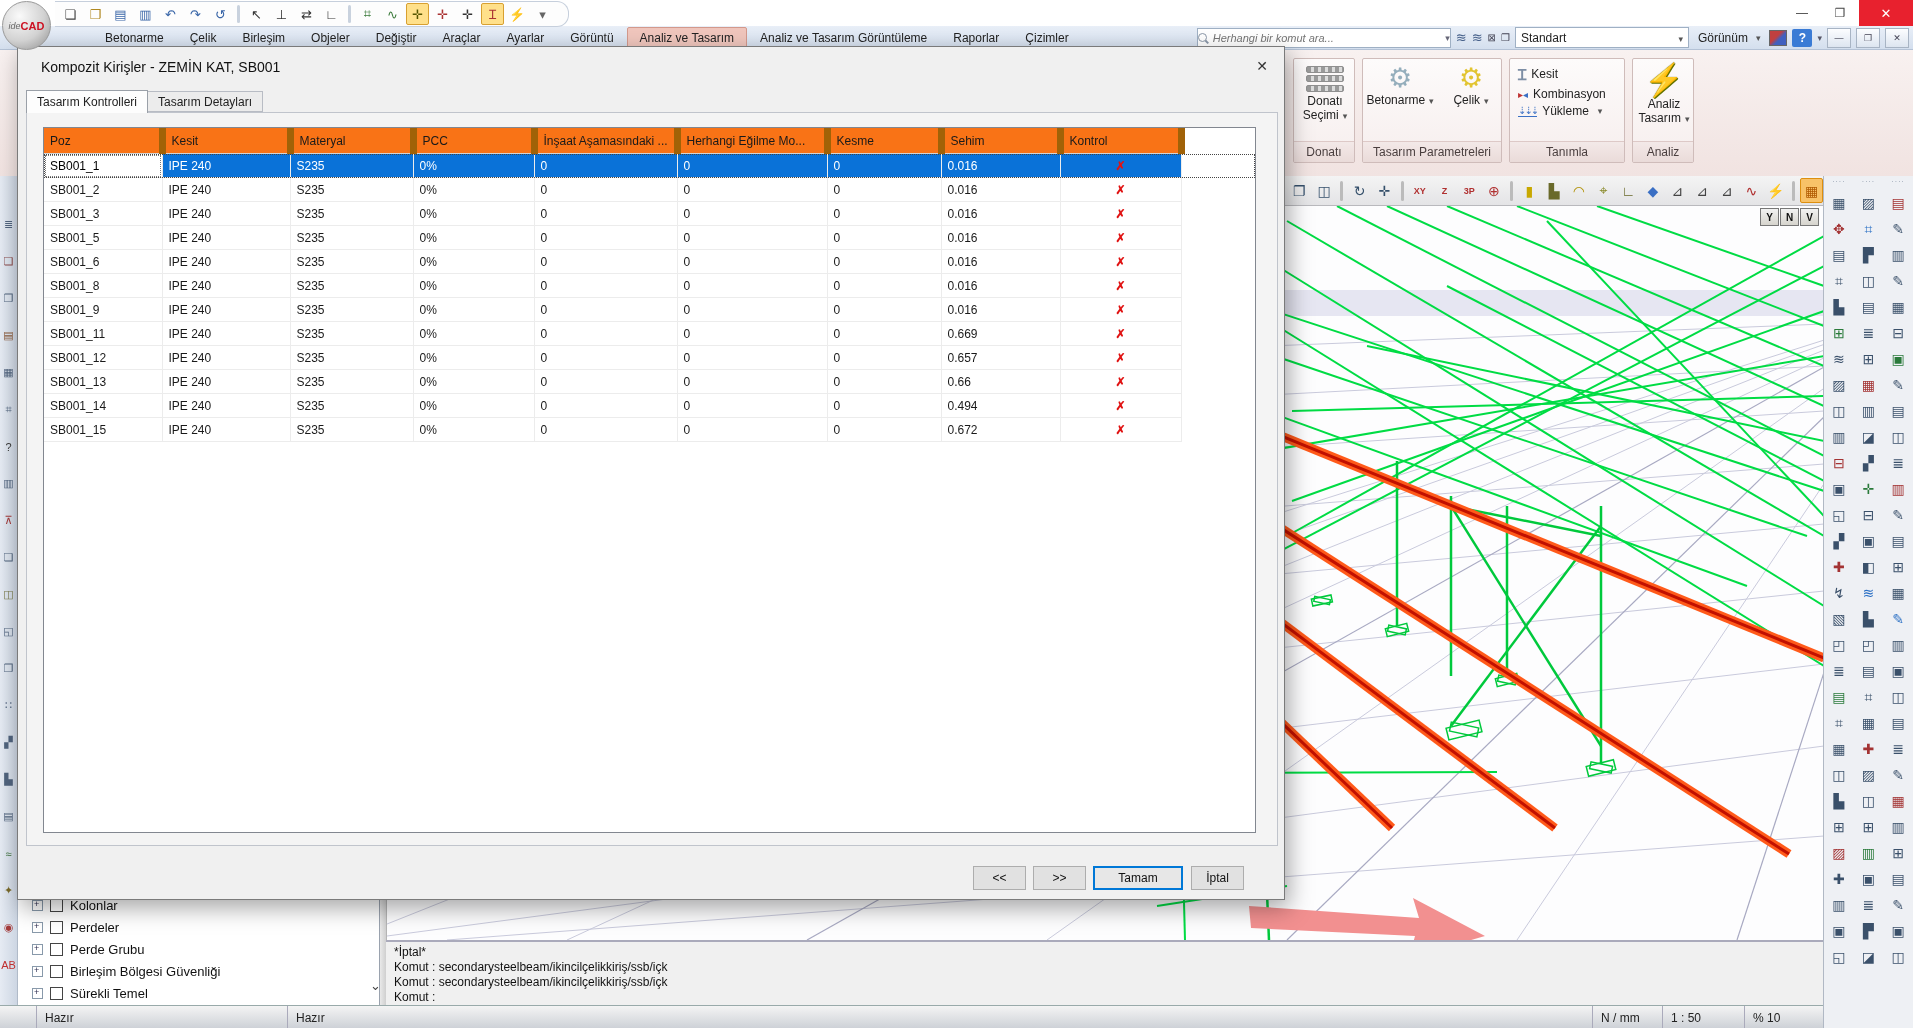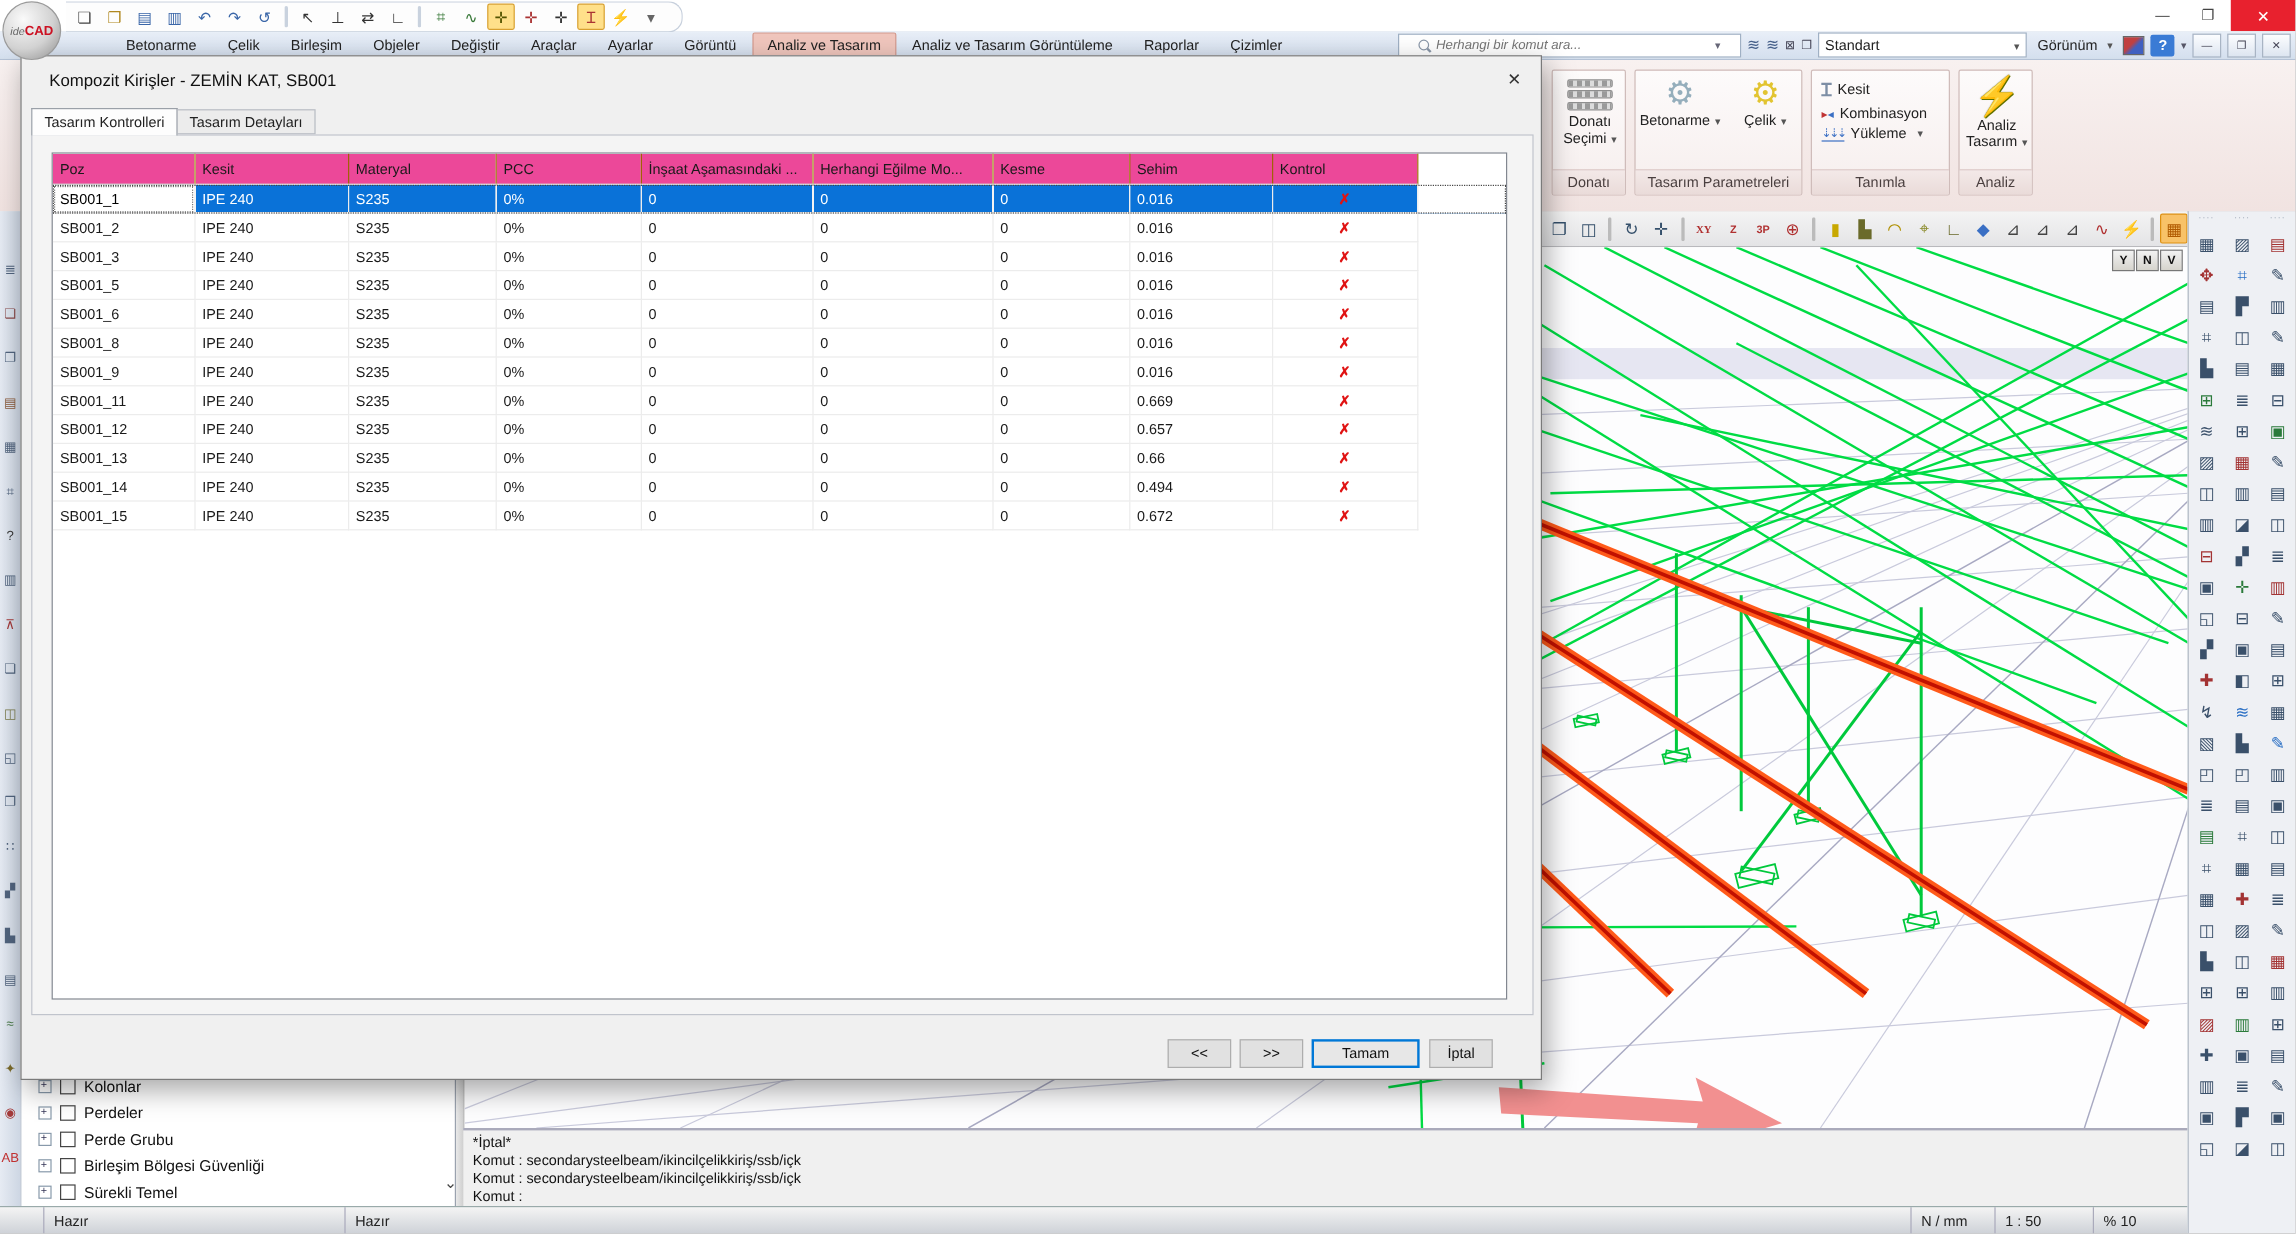--- a/index.html
+++ b/index.html
@@ -25,21 +25,21 @@
   .qi{width:21px;height:20px;display:flex;align-items:center;justify-content:center;font-size:13px;border-radius:2px;border:1px solid transparent;}
   .qi.on{background:#ffe08a;border-color:#d8a030;}
   .qi.sep{width:1px;height:16px;background:#c9d2de;margin:0 3px;padding:0;}
 
   
   #menubar{left:0;top:26px;width:1913px;height:24px;background:linear-gradient(#e9eff8,#d4dfee);
     border-bottom:1px solid #b4c2d6;display:flex;align-items:center;padding-left:92px;box-sizing:border-box;}
   .menu-item{padding:3px 12px;font-size:12px;color:#222;white-space:nowrap;border-radius:2px;border:1px solid transparent;}
   .menu-item.active{background:#f0c6bd;border-color:#d49a8d;}
   #menu-right{margin-left:auto;display:flex;align-items:center;gap:5px;padding-right:4px;}
-  #search-box{width:252px;height:18px;background:#fff;border:1px solid #9fb0c4;display:flex;align-items:center;padding:0 16px;gap:4px;}
+  #search-box{width:252px;height:18px;background:#fff;border:1px solid #9fb0c4;display:flex;align-items:center;padding:0 0;gap:4px;}
   #search-box input{border:none;outline:none;flex:1;font-size:11px;font-style:italic;color:#888;background:transparent;font-family:"Liberation Sans",sans-serif;}
   .lens{width:7px;height:7px;border:1.5px solid #8a97a8;border-radius:50%;position:relative;}
   .lens::after{content:"";position:absolute;width:4px;height:1.5px;background:#8a97a8;transform:rotate(45deg);left:6px;top:7px;}
   .mini-ico{font-size:13px;color:#46608a;}
   .combo{height:19px;background:#fff;border:1px solid #9fb0c4;display:flex;align-items:center;justify-content:space-between;padding:0 5px;font-size:12px;color:#222;}
   .flat-combo{display:flex;align-items:center;gap:4px;font-size:12px;color:#222;padding:0 4px;}
   .caret::after{content:"▾";font-size:9px;color:#555;margin-left:4px;}
   .mdi-btn{width:22px;height:18px;border:1px solid #a8b4c4;background:linear-gradient(#fcfdff,#dde5f0);
     display:flex;align-items:center;justify-content:center;font-size:9px;color:#445;}
   #help-btn{width:20px;height:18px;background:#3a7bd5;color:#fff;font-weight:bold;font-size:12px;display:flex;align-items:center;justify-content:center;border-radius:2px;}
@@ -98,21 +98,21 @@
   #dialog{left:17px;top:46px;width:1268px;height:854px;background:#f0f0f0;border:1px solid #7a7a7a;
     box-shadow:4px 8px 22px rgba(0,0,0,.35);z-index:10;box-sizing:border-box;}
   #dlg-title{position:absolute;left:23px;top:12px;font-size:14px;color:#111;}
   #dlg-close{position:absolute;left:1232px;top:8px;width:24px;height:22px;display:flex;align-items:center;justify-content:center;font-size:14px;color:#333;}
   .tab{position:absolute;top:44px;height:21px;padding:0 10px;font-size:12px;display:flex;align-items:center;
     background:#ececec;border:1px solid #b8bcc4;box-sizing:border-box;color:#222;}
   .tab.active{height:23px;top:43px;background:#fdfdfd;border-color:#9aa0a8;border-bottom:none;z-index:2;}
   #dlg-frame{position:absolute;left:8px;top:65px;width:1252px;height:734px;background:#f4f4f4;border:1px solid #c0c4cc;box-sizing:border-box;}
   #lv{position:absolute;left:25px;top:80px;width:1213px;height:706px;background:#fff;border:1px solid #828790;box-sizing:border-box;overflow:hidden;}
   #lv table{border-collapse:collapse;table-layout:fixed;width:1211px;font-size:12px;}
-  #lv th{height:25px;font-weight:normal;text-align:left;padding:0 6px;border-right:1px solid #a16207;border-bottom:1px solid #d4d4d4;background:#ec4899;white-space:nowrap;overflow:hidden;}
+  #lv th{height:25px;font-weight:normal;text-align:left;padding:0 6px;border-right:7px solid #a16207;border-bottom:1px solid #d4d4d4;background:#f97316;white-space:nowrap;overflow:hidden;}
   #lv th.filler,#lv td.filler{border:none;background:#fff;}
   #lv td{height:23px;padding:0 6px;border-right:1px solid #ececec;border-bottom:1px solid #ececec;white-space:nowrap;overflow:hidden;}
   #lv td.c-x{text-align:center;font-weight:bold;color:#e01313;}
   tr.sel{background:#0a72d8;color:#fff;outline:1px dotted #444;outline-offset:-1px;}
   tr.sel td{border-color:#0a72d8;}
   tr.sel td.c-poz{background:#fff;color:#000;outline:1px dotted #777;outline-offset:-2px;}
   tr.sel td.c-x{color:#a81540;}
   .dbtn{position:absolute;top:819px;height:24px;background:#e1e1e1;border:1px solid #adadad;font-size:12px;
     display:flex;align-items:center;justify-content:center;box-sizing:border-box;color:#111;}
   #btn-prev{left:955px;width:53px;}
@@ -295,21 +295,21 @@
       <span class="ti" style="color: rgb(53, 80, 107);">◫</span>
 
       <span class="ti sep"></span>
 
       <span class="ti" style="color: rgb(53, 80, 107);">↻</span>
 
       <span class="ti" style="color: rgb(53, 80, 107);">✛</span>
 
       <span class="ti sep"></span>
 
-      <span class="ti small" style="color: rgb(176, 48, 48); font-family: Liberation Serif, serif;">XY</span>
+      <span class="ti small" style="color: rgb(176, 48, 48);">XY</span>
 
       <span class="ti small" style="color: rgb(176, 48, 48);">Z</span>
 
       <span class="ti small" style="color: rgb(176, 48, 48);">3P</span>
 
       <span class="ti" style="color: rgb(176, 48, 48);">⊕</span>
 
       <span class="ti sep"></span>
 
       <span class="ti" style="color: rgb(200, 168, 0);">▮</span>

